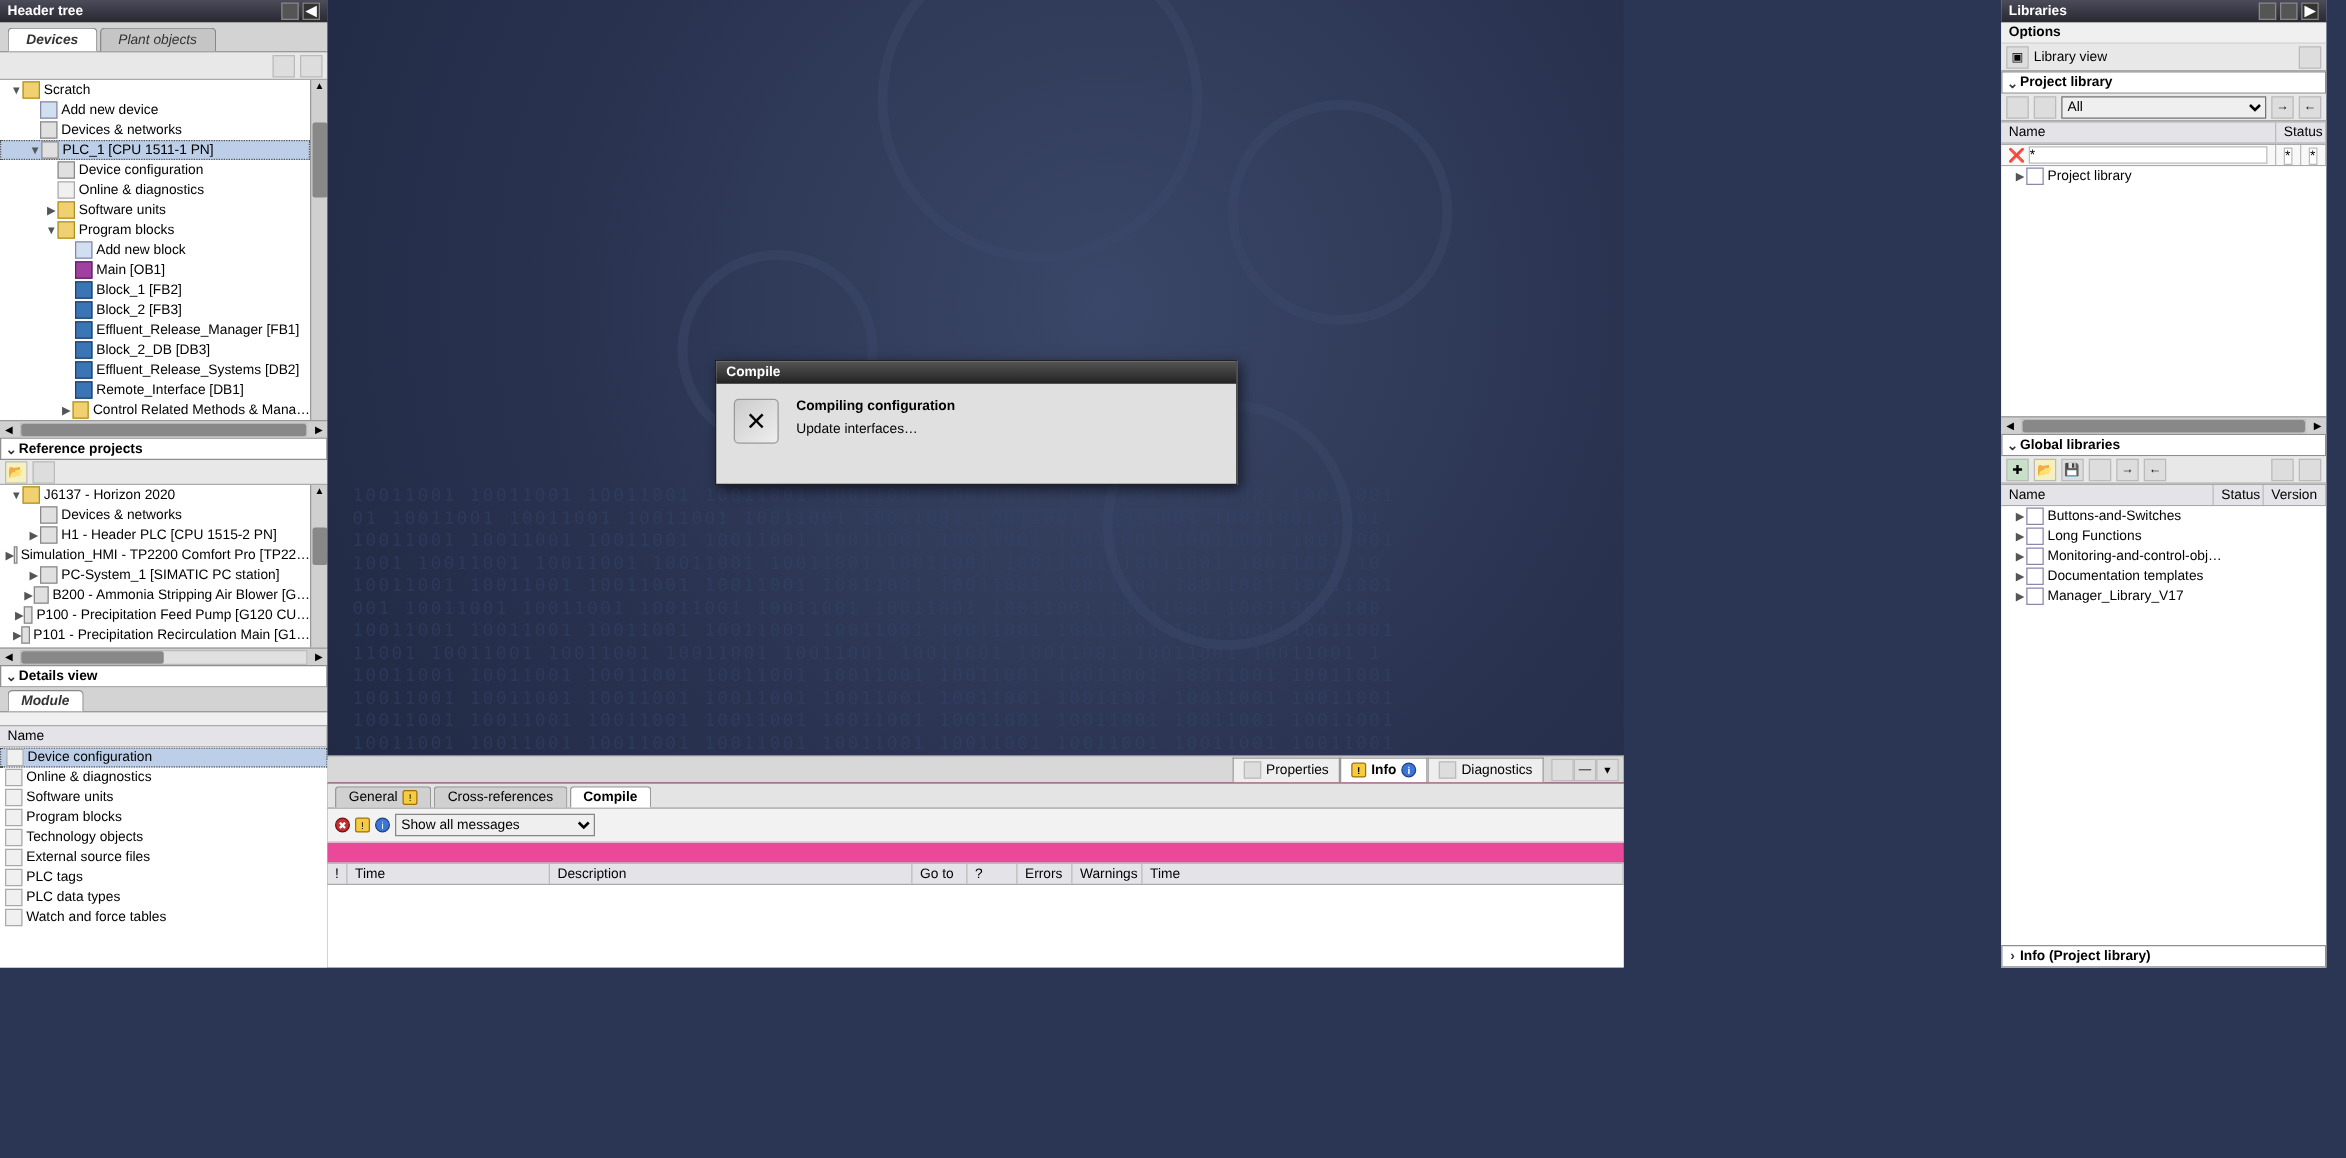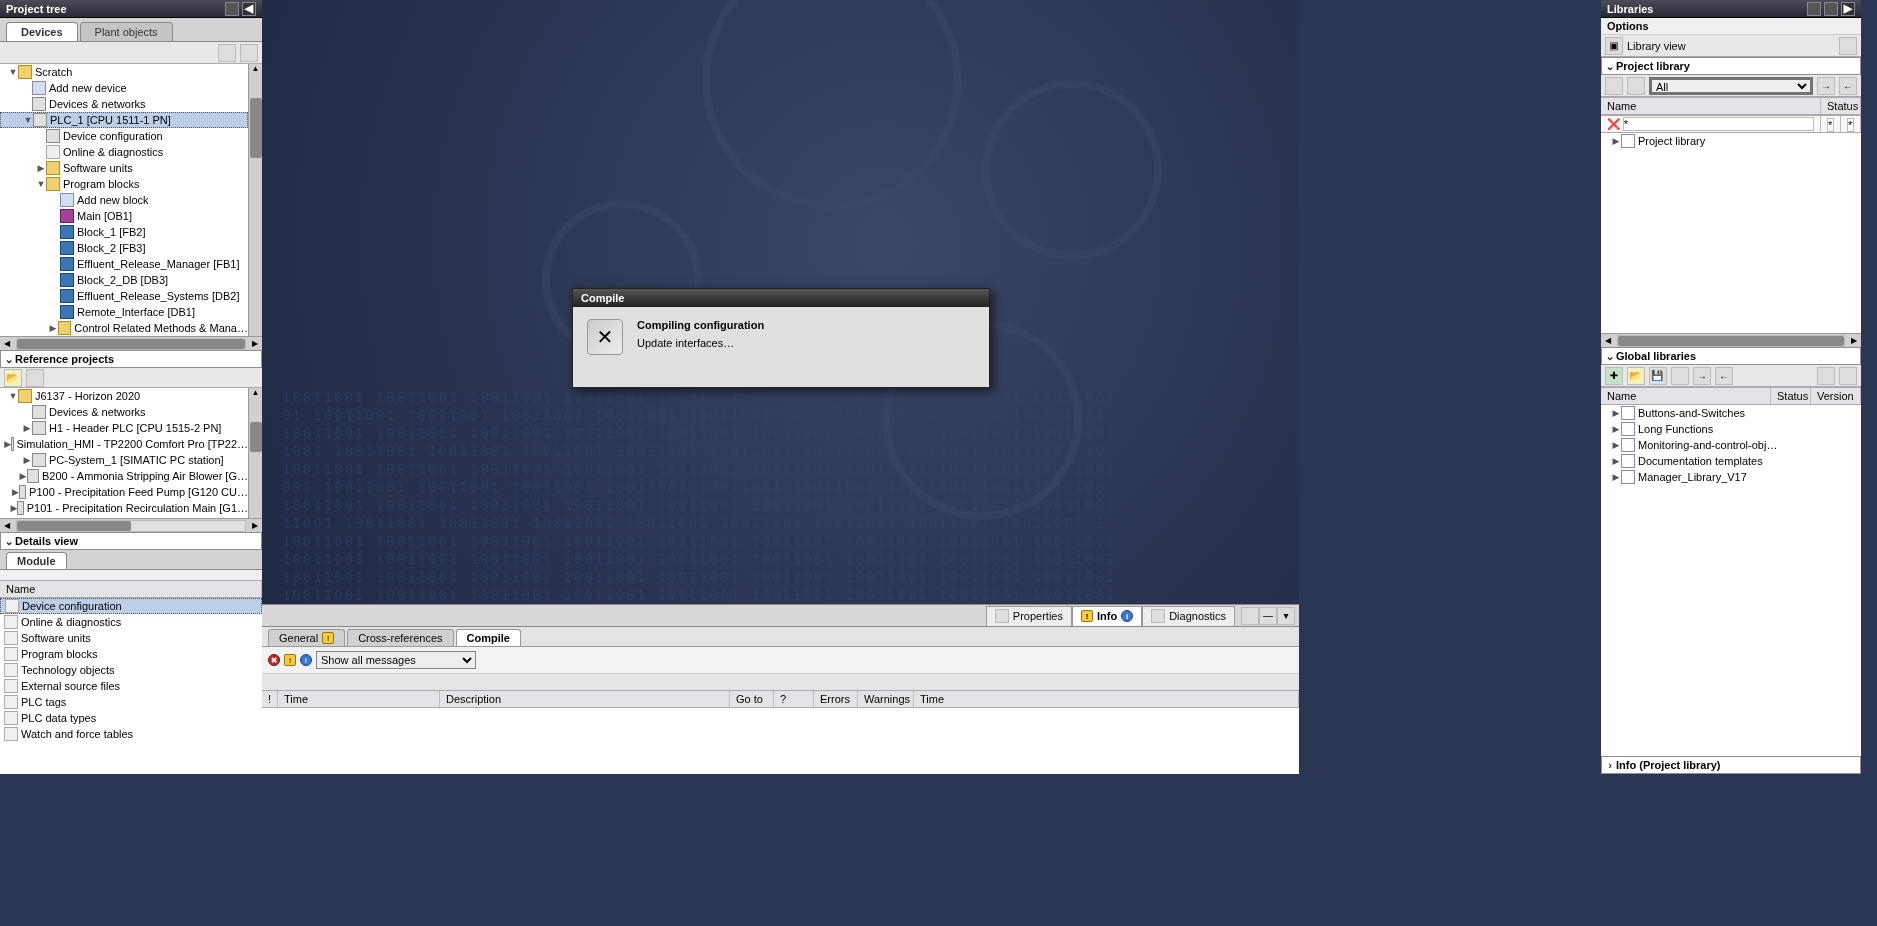--- a/index.html
+++ b/index.html
@@ -8,21 +8,21 @@
 
 .panel-header { background: linear-gradient(#4b4b5a, #2a2a35); color: #fff; font-weight: bold; padding: 2px 6px; height: 18px; display: flex; align-items: center; border-bottom: 1px solid #000; }
 .panel-header .sp { flex: 1; }
 .panel-header .hicon { width: 14px; height: 14px; margin-left: 3px; background: #555; border: 1px solid #888; cursor: pointer; }
 .section-header { background: #fff; border: 1px solid #8f8f8f; display: flex; align-items: center; height: 18px; padding: 0 2px; font-weight: bold; }
 .section-header .chev { width: 12px; text-align: center; color: #333; }
 .toolbar { background: #e8e8e8; border-bottom: 1px solid #aaa; display: flex; align-items: center; height: 22px; padding: 0 4px; gap: 4px; }
 .tbtn { width: 18px; height: 18px; border: 1px solid #bbb; background: #ddd; cursor: pointer; display: flex; align-items: center; justify-content: center; font-size: 10px; }
 .tbtn.g { background: #c8e0c8; }
 .tbtn.y { background: #f5f0c0; }
-.tab-strip { background: #d3d3d3; display: flex; align-items: flex-end; height: 24px; border-bottom: 1px solid #888; padding: 0 6px; gap: 2px; }
+.tab-strip { background: #d3d3d3; display: flex; align-items: flex-end; height: 24px; border-bottom: 1px solid #888; padding: 0 6px; gap: 2px; font-style: italic; }
 .tab { background: #c5c5c5; border: 1px solid #888; border-bottom: none; padding: 3px 14px; border-radius: 4px 4px 0 0; cursor: pointer; color: #333; }
 .tab.active { background: #fff; font-weight: bold; }
 .scrollbar-v { width: 14px; background: #d0d0d0; border-left: 1px solid #999; display: flex; flex-direction: column; align-items: center; }
 .scrollbar-v .thumb { width: 12px; background: #888; margin-top: 20px; height: 60px; border-radius: 2px; }
 .scrollbar-v .arrow { height: 14px; font-size: 8px; text-align: center; }
 .scrollbar-h { height: 14px; background: #d0d0d0; border-top: 1px solid #999; display: flex; align-items: center; }
 .scrollbar-h .arrow { width: 14px; font-size: 8px; text-align: center; }
 .scrollbar-h .track { flex: 1; height: 12px; margin: 0 2px; background: #e0e0e0; border: 1px solid #bbb; position: relative; }
 .scrollbar-h .thumb { position: absolute; height: 100%; background: #888; border-radius: 2px; left: 10px; width: 40%; }
 .tree { background: #fff; overflow: hidden; }
@@ -40,21 +40,21 @@
 .ic-dev { background: #e0e0e0; border: 1px solid #888; }
 .ic-od  { background: #f0f0f0; border: 1px solid #aaa; }
 .ic-book{ background: #fff; border: 1px solid #88a; }
 .table-header { background: #e4e4e8; border-top: 1px solid #aaa; border-bottom: 1px solid #aaa; display: flex; height: 18px; }
 .table-header > div { border-right: 1px solid #bbb; padding: 2px 6px; }
 
 
 #left-col  { position: absolute; left: 0; top: 0; width: 262px; height: 774px; display: flex; flex-direction: column; background: #e8e8e8; }
 #center    { position: absolute; left: 262px; top: 0; width: 1037px; height: 608px; background: radial-gradient(circle at 60% 40%, #3b4768 0%, #293350 60%, #212a44 100%); }
 #info-tabs-row { position: absolute; left: 262px; top: 604px; width: 1037px; height: 22px; background: #d8d8d8; display: flex; justify-content: flex-end; align-items: center; border-top: 1px solid #888; gap: 0;}
-#info-panel{ position: absolute; left: 262px; top: 626px; width: 1037px; height: 148px; background: #e5e5e5; border-top: 1px solid #888; display: flex; flex-direction: column; }
+#info-panel{ position: absolute; left: 262px; top: 626px; width: 1037px; height: 148px; background: #ec4899; border-top: 1px solid #888; display: flex; flex-direction: column; }
 #right-col { position: absolute; right: 16px; top: 0; width: 260px; height: 774px; background: #e8e8e8; display: flex; flex-direction: column; }
 
 
 
 #dialog { position: absolute; left: 572px; top: 288px; width: 418px; background: #e0e0e0; border: 1px solid #222; box-shadow: 3px 3px 10px rgba(0,0,0,.6); }
 #dialog .title { background: linear-gradient(#555,#222); color: #fff; font-weight: bold; padding: 3px 8px; }
 #dialog .body { padding: 12px 14px 8px 14px; display: flex; gap: 14px; }
 #dialog .msg-icon { width: 36px; height: 36px; background: linear-gradient(135deg,#ccc,#eee); border: 1px solid #999; border-radius: 4px; display:flex; align-items:center; justify-content:center; font-size:20px; }
 #dialog .buttons { display: flex; justify-content: flex-end; padding: 6px 12px 10px; background: #d5d5d5; border-top: 1px solid #bbb; }
 #dialog button { padding: 3px 20px; border: 1px solid #888; background: linear-gradient(#f5f5f5,#d5d5d5); cursor: pointer; }
@@ -74,21 +74,21 @@
 
 
 .gear { position: absolute; border: 8px solid #3c4869; border-radius: 50%; opacity: .5; }
 .binary { position:absolute; left:0; right:0; bottom:0; height:220px; color:#35446b; font-family:monospace; font-size:14px; letter-spacing:2px; overflow:hidden; line-height:18px; padding-left:20px; opacity:.5;}
 </style>
 </head>
 <body>
 
 <div id="left-col">
   <div class="panel-header">
-    <span>Project tree</span>
+    <span>Header tree</span>
     <span class="sp"></span>
     <span class="hicon"></span>
     <span class="hicon" style="background:#333;color:#fff;display:flex;align-items:center;justify-content:center;">◀</span>
   </div>
   <div class="tab-strip">
     <div class="tab active">Devices</div>
     <div class="tab">Plant objects</div>
   </div>
   <div class="toolbar" style="justify-content:flex-end;">
     <div class="tbtn"></div>
@@ -428,21 +428,21 @@
     <div class="tbtn"></div>
   </div>
 
   <div class="section-header">
     <span class="chev">⌄</span>
     <span>Project library</span>
   </div>
   <div class="toolbar">
     <div class="tbtn"></div>
     <div class="tbtn"></div>
-    <select style="flex:1;height:18px;border:3px solid #737373;">
+    <select style="flex:1;height:18px;border:1px solid #737373;">
       <option>All</option>
     </select>
     <div class="tbtn">→</div>
     <div class="tbtn">←</div>
   </div>
   <div class="table-header">
     <div style="flex:1;">Name</div>
     <div style="width:40px;">Status</div>
   </div>
   <div class="table-header" style="background:#f8f8f8;">

